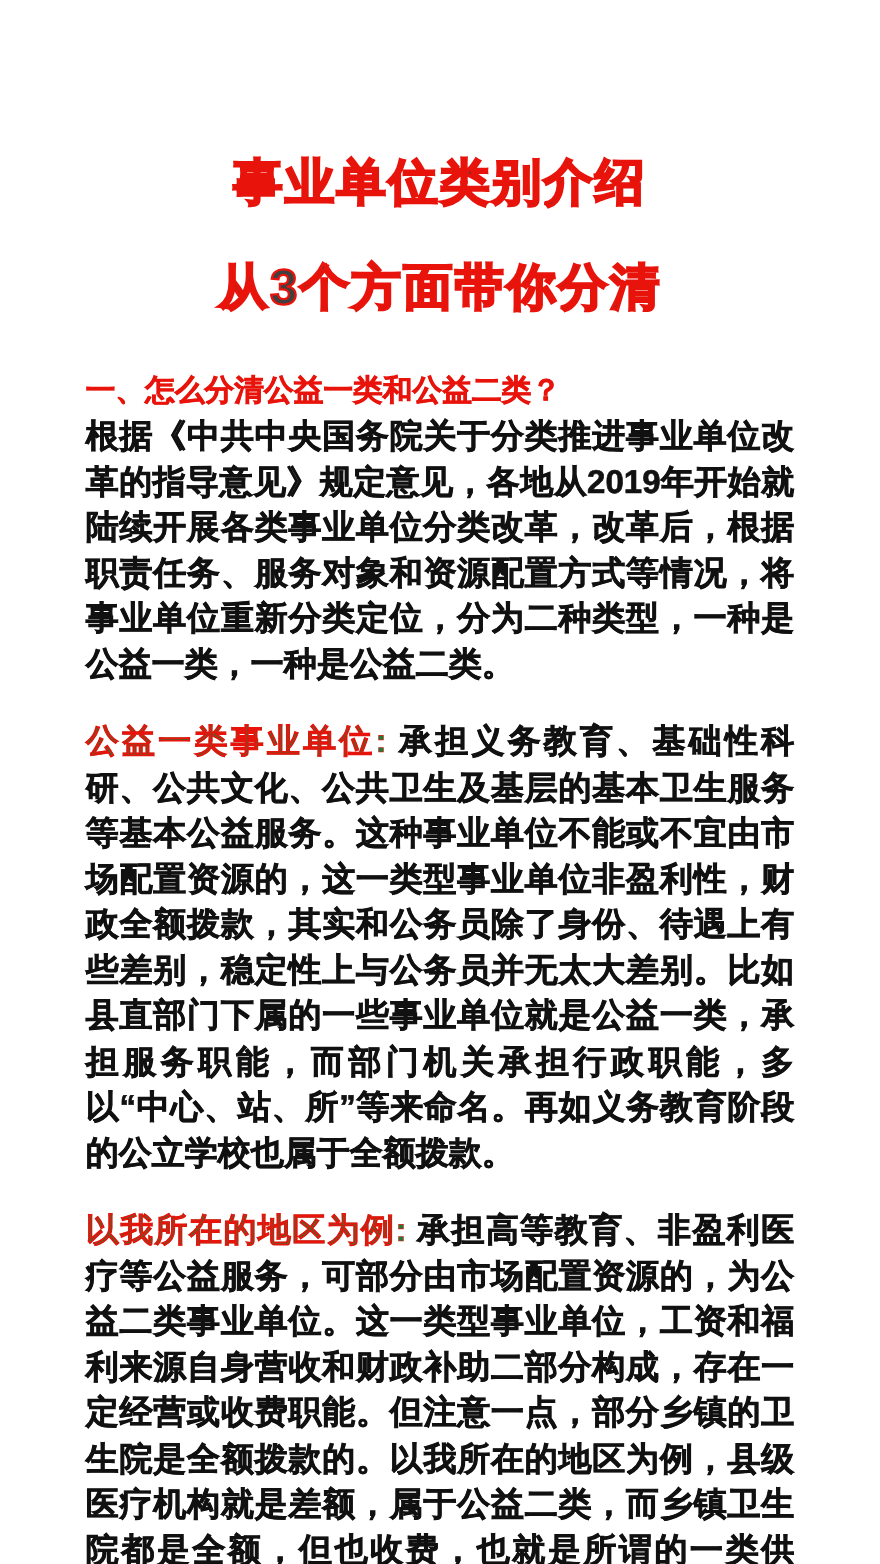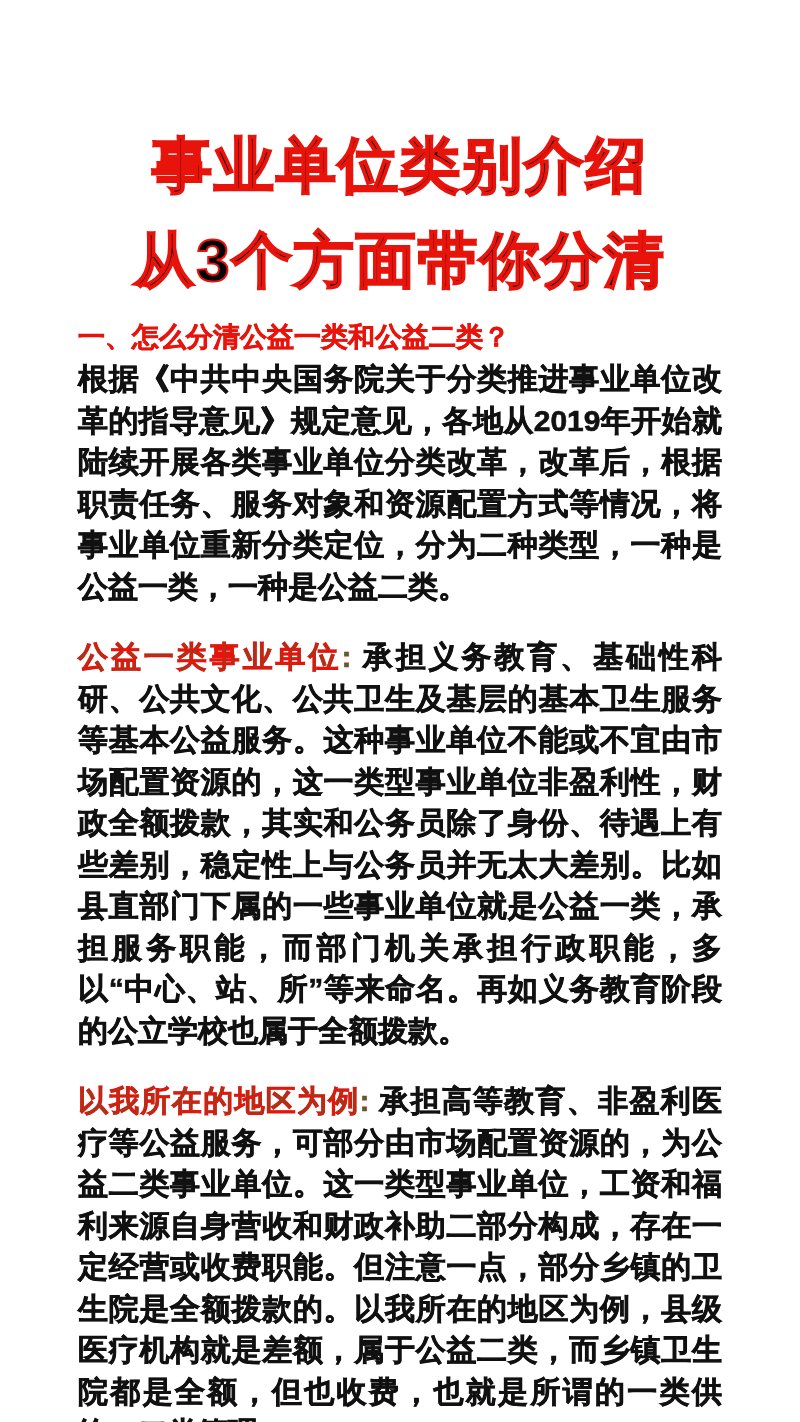--- a/index.html
+++ b/index.html
@@ -11,30 +11,30 @@
     position: relative;
     width: 800px;
     height: 1422px;
     background: #ffffff;
     box-sizing: border-box;
     padding: 118px 78px 0 78px;
     font-family: "Liberation Sans", "DejaVu Sans", sans-serif;
     overflow: hidden;
   }
   .title {
-    color: #000000;
-    font-size: 60px;
+    color: #404040;
+    font-size: 45px;
     font-weight: 900;
     line-height: 95px;
     text-align: center;
     letter-spacing: 2px;
     -webkit-text-stroke: 2px #e8140c;
   }
   .section-heading {
-    margin-top: 12px;
+    margin-top: 30px;
     color: #e8140c;
     font-size: 27px;
     font-weight: 900;
     line-height: 34px;
     -webkit-text-stroke: 0.6px #e8140c;
   }
   .para {
     margin-top: 4px;
     color: #111111;
     font-size: 30px;

